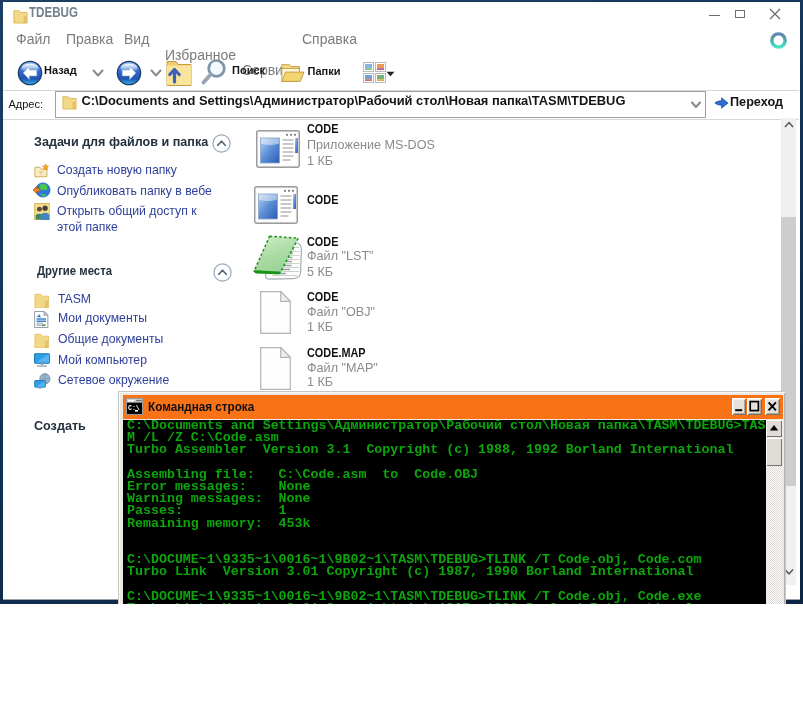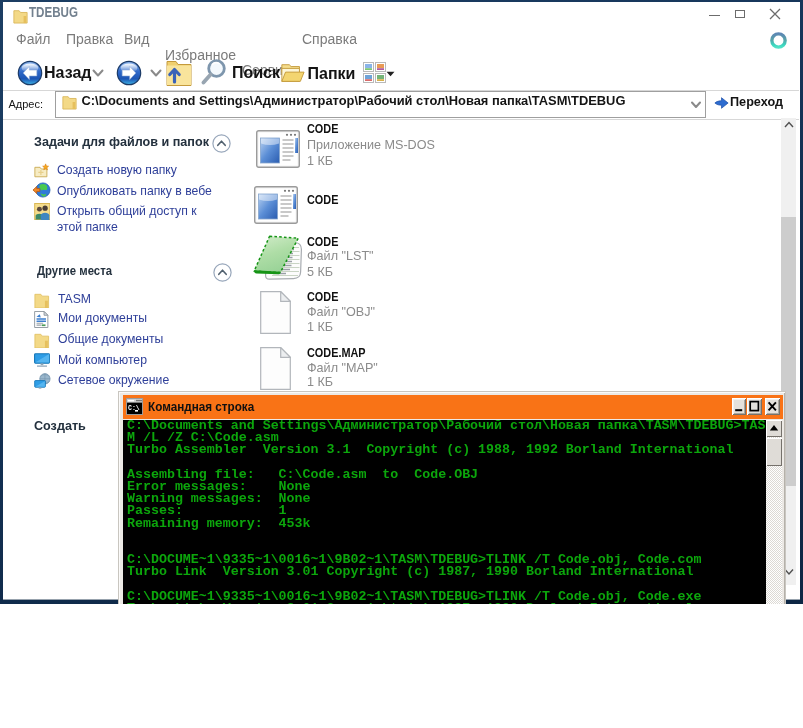--- a/index.html
+++ b/index.html
@@ -2,21 +2,21 @@
 <html><head>
 <meta charset="utf-8">
 <style>
   html,body{margin:0;padding:0;}
   #page{position:relative;width:803px;height:604px;overflow:hidden;
     background:linear-gradient(160deg,#1c3e63 0%,#17375c 30%,#122f51 55%,#0e2846 80%,#0d2644 100%);
     font-family:"Liberation Sans",sans-serif;}
   .abs{position:absolute;}
   #exp{position:absolute;left:3px;top:2px;width:796.5px;height:597px;background:#fff;border-bottom:1px solid #97a2ad;}
   .menu{font-size:14px;color:#7b7b7b;}
-  .tbtxt{font-size:16px;font-weight:700;color:#141414;text-align:center;}
+  .tbtxt{font-size:11px;font-weight:700;color:#141414;text-align:center;}
   .chev{stroke:#8a8a8a;stroke-width:2;fill:none;stroke-linecap:round;stroke-linejoin:round;}
   .sep{position:absolute;left:0;width:796px;height:1px;background:#d7d7d7;}
   .hdr{font-size:12.6px;font-weight:700;color:#24313e;}
   .lnk{font-size:13px;color:#2e3f99;transform:scaleX(0.94);transform-origin:0 0;white-space:nowrap;}
   .ftitle{font-size:12.8px;font-weight:700;color:#111;transform:scaleX(0.85);transform-origin:0 0;white-space:nowrap;}
   .fgrey{font-size:13px;color:#8b8b8b;transform:scaleX(0.97);transform-origin:0 0;white-space:nowrap;}
   #cmd{position:absolute;left:118px;top:391px;width:666px;height:334px;
     background:#ece9e5;border:1px solid #c9c6c0;box-shadow:inset 1px 1px 0 #fbfaf9, inset -1px -1px 0 #b5b1aa;}
   #cmdtitle{position:absolute;left:3.5px;top:3px;width:660px;height:23.5px;background:#f97316;}
   #cmdclient{position:absolute;left:4px;top:28px;width:643px;height:300px;background:#000;overflow:hidden;}
@@ -146,21 +146,21 @@
         <path class="chev" d="M1 1.5 L5 6 L9 1.5"></path>
       </svg>
 
     <svg class="abs" style="left:710.5px;top:94px;" width="15" height="14" viewBox="0 0 17 15">
       <path d="M1 7.5 C3 5.5 6 5 8.5 5 L8.5 1.5 L16 7.5 L8.5 13.5 L8.5 10 C6 10 3 9.5 1 7.5 Z" fill="#2d6cd0" stroke="#1d4fa8" stroke-width="0.8"></path>
     </svg>
     <div class="abs" style="left:727px;top:91.5px;font-size:13.2px;font-weight:700;color:#141414;transform:scaleX(0.96);transform-origin:0 0;">Переход</div>
 
     <div class="sep" style="top:117px;"></div>
 
-    <div class="abs hdr" style="left:31px;top:132.5px;">Задачи для файлов и папок</div>
+    <div class="abs hdr" style="left:31px;top:132.5px;">Задачи для файлов и папка</div>
     <svg class="abs" style="left:209px;top:132px;" width="19" height="19" viewBox="0 0 19 19">
       <circle cx="9.5" cy="9.5" r="8.6" fill="#fff" stroke="#97a6ba" stroke-width="1.2"></circle>
       <path d="M5.8 11.3 L9.5 7.2 L13.2 11.3" stroke="#50606e" stroke-width="1.6" fill="none" stroke-linecap="round" stroke-linejoin="round"></path>
     </svg>
     <svg class="abs" style="left:30.5px;top:160.5px;" width="15.5" height="15.5" viewBox="0 0 18 18">
       <path d="M1 5 h6 l1.5 2 H15 v9 H1 z" fill="#f7ecc4" stroke="#c8a84e" stroke-width="1"></path>
       <path d="M5 11 h6 M8 8 v6" stroke="#e7cf8b" stroke-width="1.4"></path>
       <path d="M13.5 1 l1 2.4 2.5 0.3 -1.9 1.7 0.6 2.5 -2.2 -1.3 -2.2 1.3 0.6 -2.5 -1.9 -1.7 2.5 -0.3 z" fill="#f6a820" stroke="#d87f10" stroke-width="0.6"></path>
     </svg>
     <div class="abs lnk" style="left:54px;top:160px;">Создать новую папку</div>

